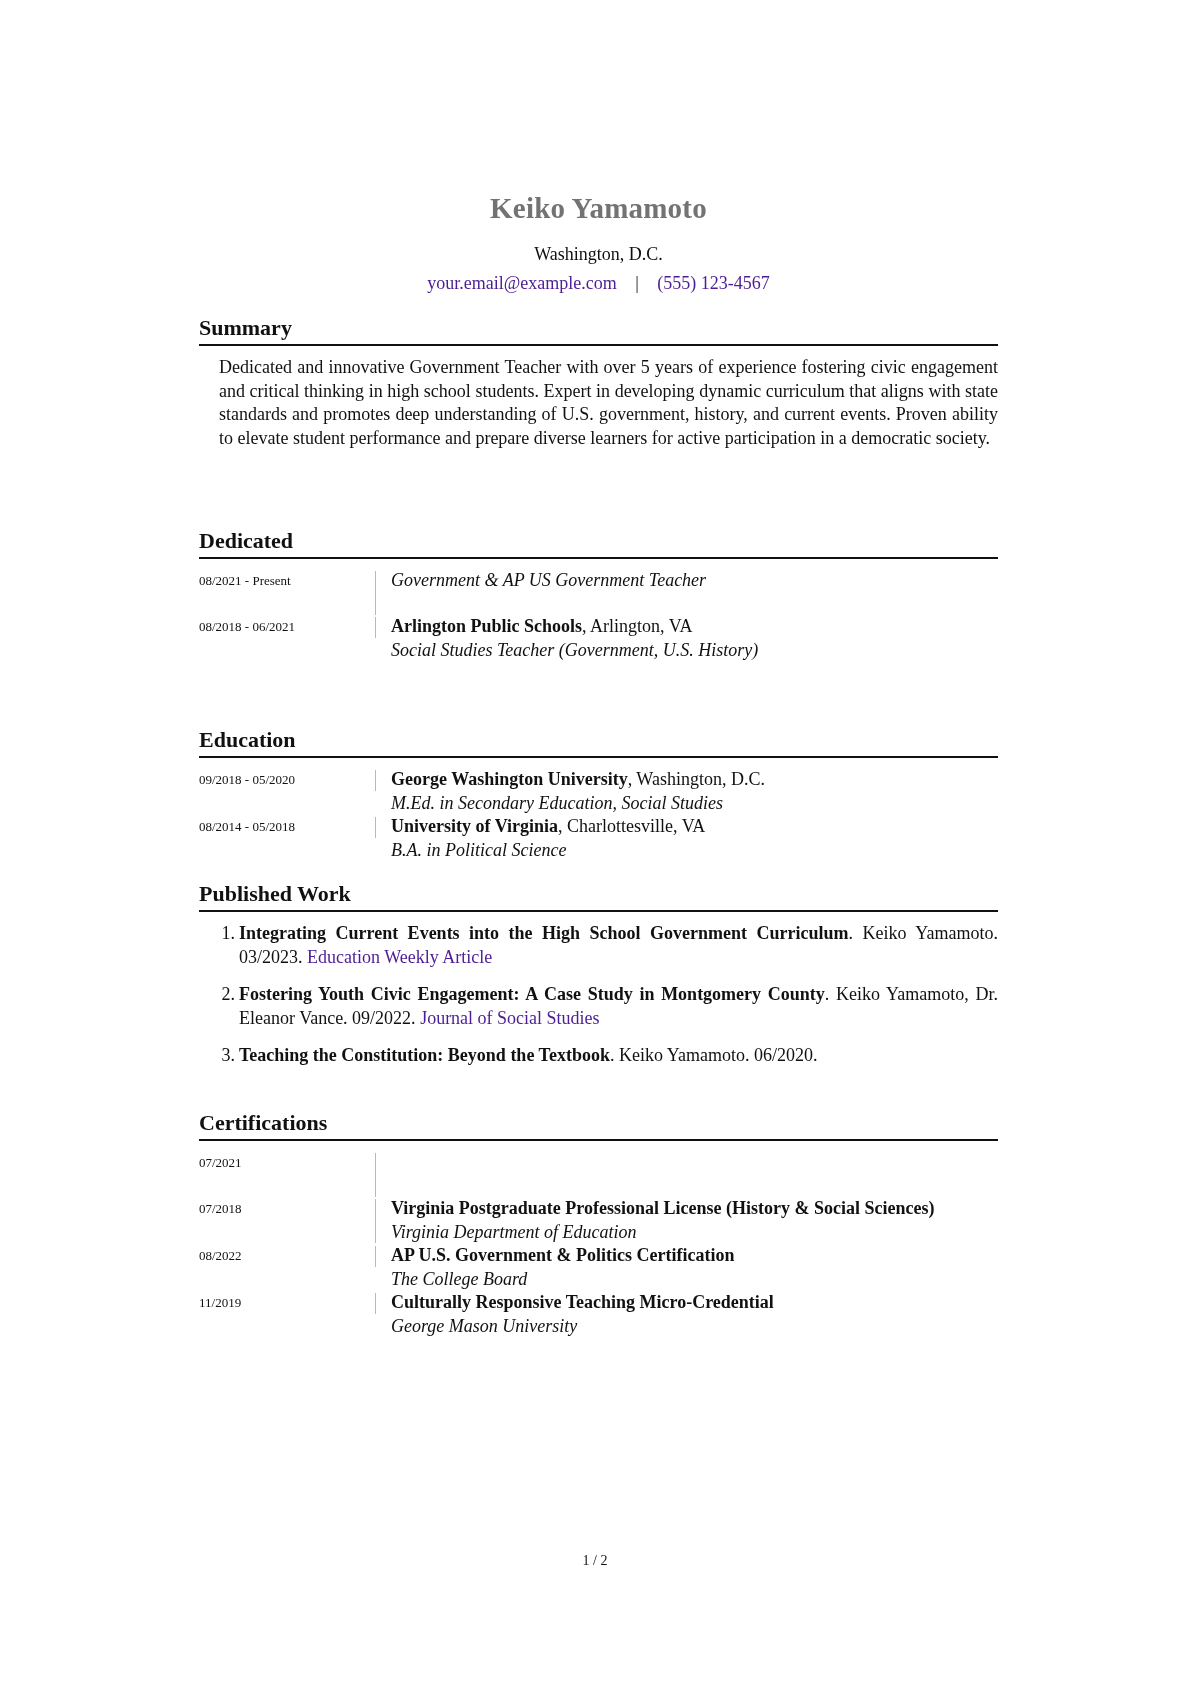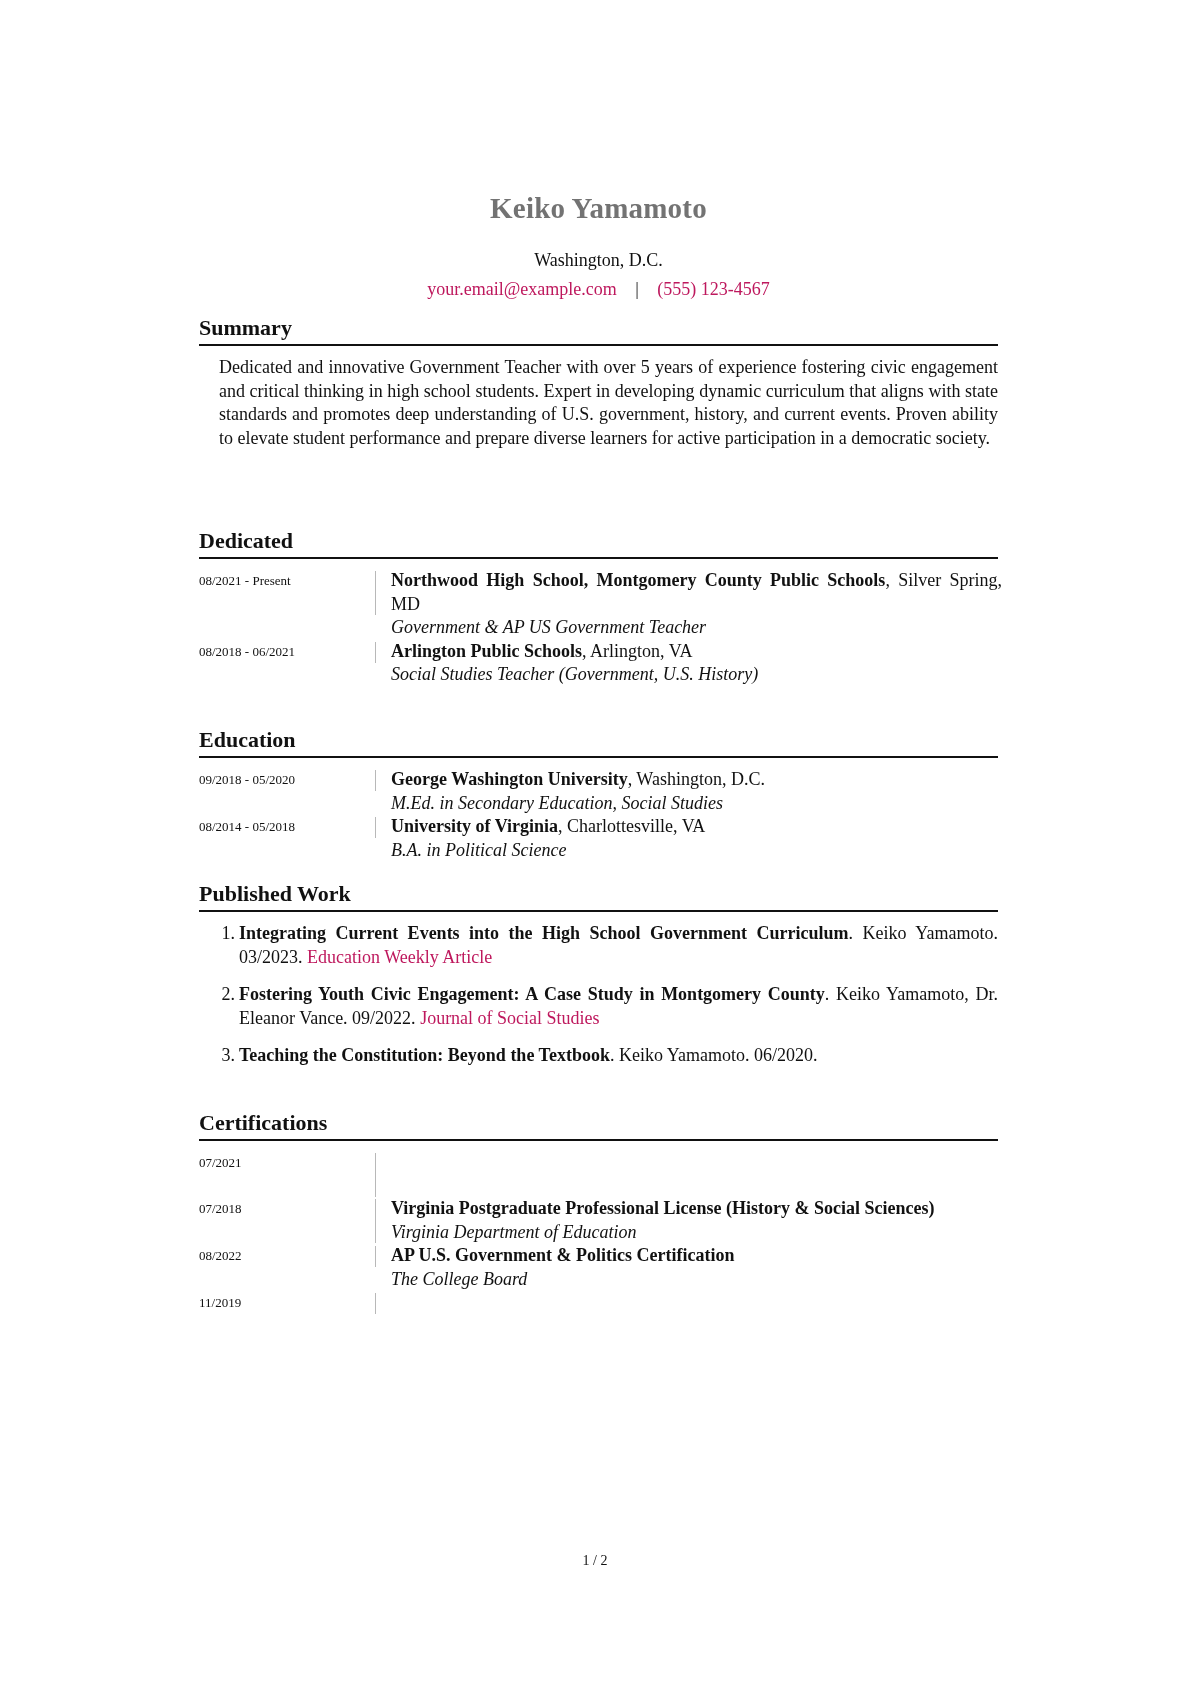--- a/index.html
+++ b/index.html
@@ -23,28 +23,28 @@
     .name {
       font-size: 29px;
       line-height: 36px;
       font-weight: bold;
       color: #737373;
       letter-spacing: 0.2px;
     }
     .location {
       font-size: 18px;
       line-height: 24px;
-      margin-top: 22px;
+      margin-top: 16px;
     }
     .contact {
       font-size: 18px;
       line-height: 24px;
       margin-top: 5px;
     }
-    .link { color: #be185d; text-decoration: none; cursor: pointer; }
+    .link { color: #4c1d95; text-decoration: none; cursor: pointer; }
     .pipe { color: #222; margin: 0 14px; }
 
     .section { margin-top: 0; }
     .section-title {
       font-size: 22px;
       line-height: 28px;
       font-weight: bold;
       color: #111;
       padding-bottom: 2px;
       border-bottom: 2px solid #111;
@@ -145,23 +145,20 @@
     <p class="summary-text">Dedicated and innovative Government Teacher with over 5 years of experience fostering civic engagement and critical thinking in high school students. Expert in developing dynamic curriculum that aligns with state standards and promotes deep understanding of U.S. government, history, and current events. Proven ability to elevate student performance and prepare diverse learners for active participation in a democratic society.</p>
   </div>
 
   <div class="section exp-sec">
     <div class="section-title">Dedicated</div>
     <div class="entries">
       <div class="entry">
         <div class="entry-date">08/2021 - Present</div>
         <div class="entry-sep"></div>
         <div class="entry-body">
-          <div class="line1 justify">
-            <span class="strong">Northwood High School, Montgomery County Public Schools</span><span>, Silver Spring, MD</span>
-          </div>
           <div class="italic">Government &amp; AP US Government Teacher</div>
         </div>
       </div>
       <div class="entry">
         <div class="entry-date">08/2018 - 06/2021</div>
         <div class="entry-sep short"></div>
         <div class="entry-body">
           <div>
             <span class="strong">Arlington Public Schools</span><span>, Arlington, VA</span>
           </div>
@@ -240,19 +237,23 @@
         <div class="entry-date">08/2022</div>
         <div class="entry-sep short"></div>
         <div class="entry-body">
           <div class="strong">AP U.S. Government &amp; Politics Certification</div>
           <div class="italic">The College Board</div>
         </div>
       </div>
       <div class="entry">
         <div class="entry-date">11/2019</div>
         <div class="entry-sep short"></div>
+        <div class="entry-body">
+          <div class="strong">Culturally Responsive Teaching Micro-Credential</div>
+          <div class="italic">George Mason University</div>
+        </div>
       </div>
     </div>
   </div>
 
 </div>
 
 <div class="footer">1 / 2</div>
 
 </body></html>

